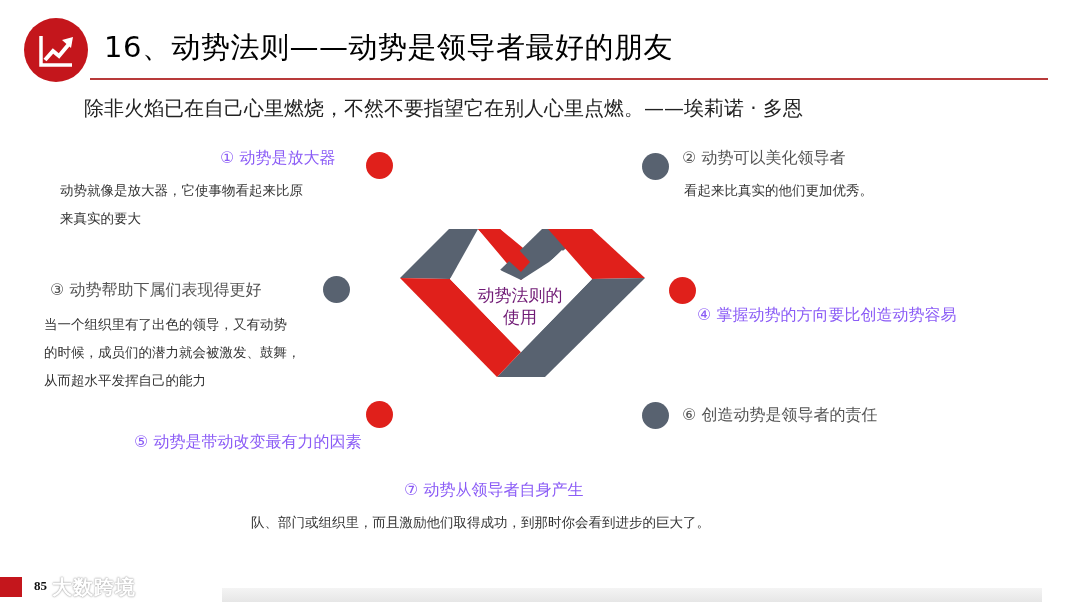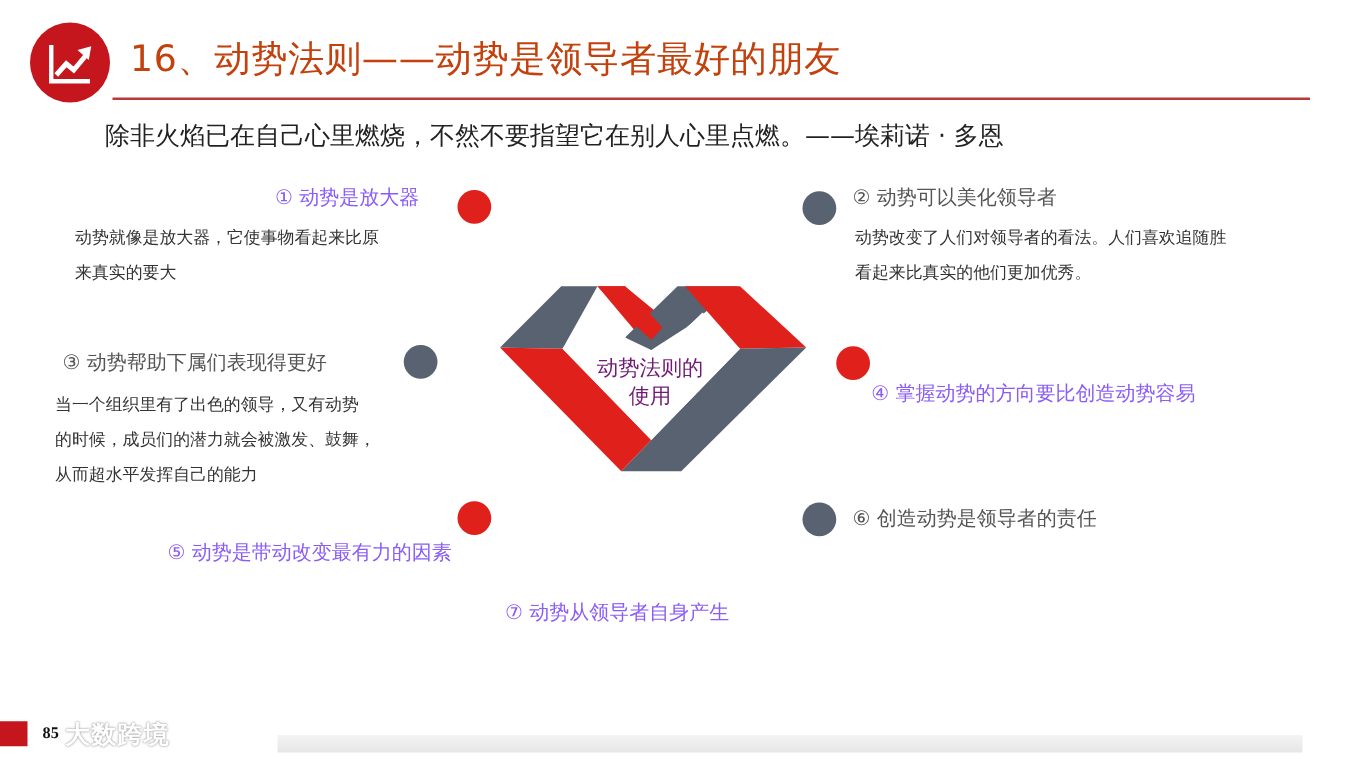--- a/index.html
+++ b/index.html
@@ -1,20 +1,20 @@
 <!DOCTYPE html>
 <html><head>
 <meta charset="utf-8">
 <style>
   html, body { margin:0; padding:0; }
   body { width:1080px; height:607px; background:#ffffff; position:relative; overflow:hidden;
          font-family: "DejaVu Sans", "Liberation Sans", sans-serif; color:#333; }
   .abs { position:absolute; }
   .logo-circle { left:24px; top:18px; width:64px; height:64px; border-radius:50%; background:#c4161c; }
-  .title { left:104px; top:28px; font-size:29px; color:#c2410c; white-space:nowrap; letter-spacing:0.5px;text-align:right; }
+  .title { left:104px; top:28px; font-size:29px; color:#000000; white-space:nowrap; letter-spacing:0.5px;text-align:right; }
   .title-rule { left:90px; top:78px; width:958px; height:2px; background:#b83a3a; }
   .quote { left:46px; top:95px; font-size:20px; color:#222; white-space:nowrap;margin-left:38px; }
   .dot { width:27px; height:27px; border-radius:50%; }
   .dot.red { background:#e0201b; }
   .dot.gray { background:#586270; }
   .head-red { color:#8b5cf6; font-size:16px; white-space:nowrap; }
   .head-gray { color:#555; font-size:16px; white-space:nowrap; }
   .body-text { font-size:13.5px; line-height:28px; color:#333; }
   .heart-label { left:450px; top:284px; width:140px; text-align:center; font-size:17px; line-height:22px; color:#701a75; }
   .footer-bar { left:222px; top:588px; width:820px; height:14px; background:linear-gradient(to bottom,#f4f4f4,#e6e6e6); }
@@ -64,21 +64,20 @@
 <div class="abs head-red" style="left:220px;top:148px;">① 动势是放大器</div>
 <div class="abs dot red" style="left:366px;top:152px;"></div>
 <div class="abs body-text" style="left:60px;top:176px;width:300px;">
   <div>动势就像是放大器，它使事物看起来比原</div>
   <div>来真实的要大</div>
 </div>
 
 <div class="abs dot gray" style="left:642px;top:153px;"></div>
 <div class="abs head-gray" style="left:682px;top:148px;">② 动势可以美化领导者</div>
 <div class="abs body-text" style="left:684px;top:176px;width:380px;">
-  <div>动势改变了人们对领导者的看法。人们喜欢追随胜</div>
   <div>看起来比真实的他们更加优秀。</div>
 </div>
 
 <div class="abs head-gray" style="left:50px;top:280px;">③ 动势帮助下属们表现得更好</div>
 <div class="abs dot gray" style="left:323px;top:276px;"></div>
 <div class="abs body-text" style="left:44px;top:310px;width:320px;">
   <div>当一个组织里有了出色的领导，又有动势</div>
   <div>的时候，成员们的潜力就会被激发、鼓舞，</div>
   <div>从而超水平发挥自己的能力</div>
 </div>
@@ -87,18 +86,19 @@
 <div class="abs head-red" style="left:697px;top:305px;">④ 掌握动势的方向要比创造动势容易</div>
 
 <div class="abs dot red" style="left:366px;top:401px;"></div>
 <div class="abs head-red" style="left:134px;top:432px;">⑤ 动势是带动改变最有力的因素</div>
 
 <div class="abs dot gray" style="left:642px;top:402px;"></div>
 <div class="abs head-gray" style="left:682px;top:405px;">⑥ 创造动势是领导者的责任</div>
 
 <div class="abs head-red" style="left:404px;top:480px;">⑦ 动势从领导者自身产生</div>
 <div class="abs body-text" style="left:251px;top:508px;width:580px;">
+  <div>队、部门或组织里，而且激励他们取得成功，到那时你会看到进步的巨大了。</div>
 </div>
 
 <div class="abs footer-red"></div>
 <div class="abs page-num">85</div>
 <div class="abs watermark">大数跨境</div>
 <div class="abs footer-bar"></div>
 
 </body></html>

